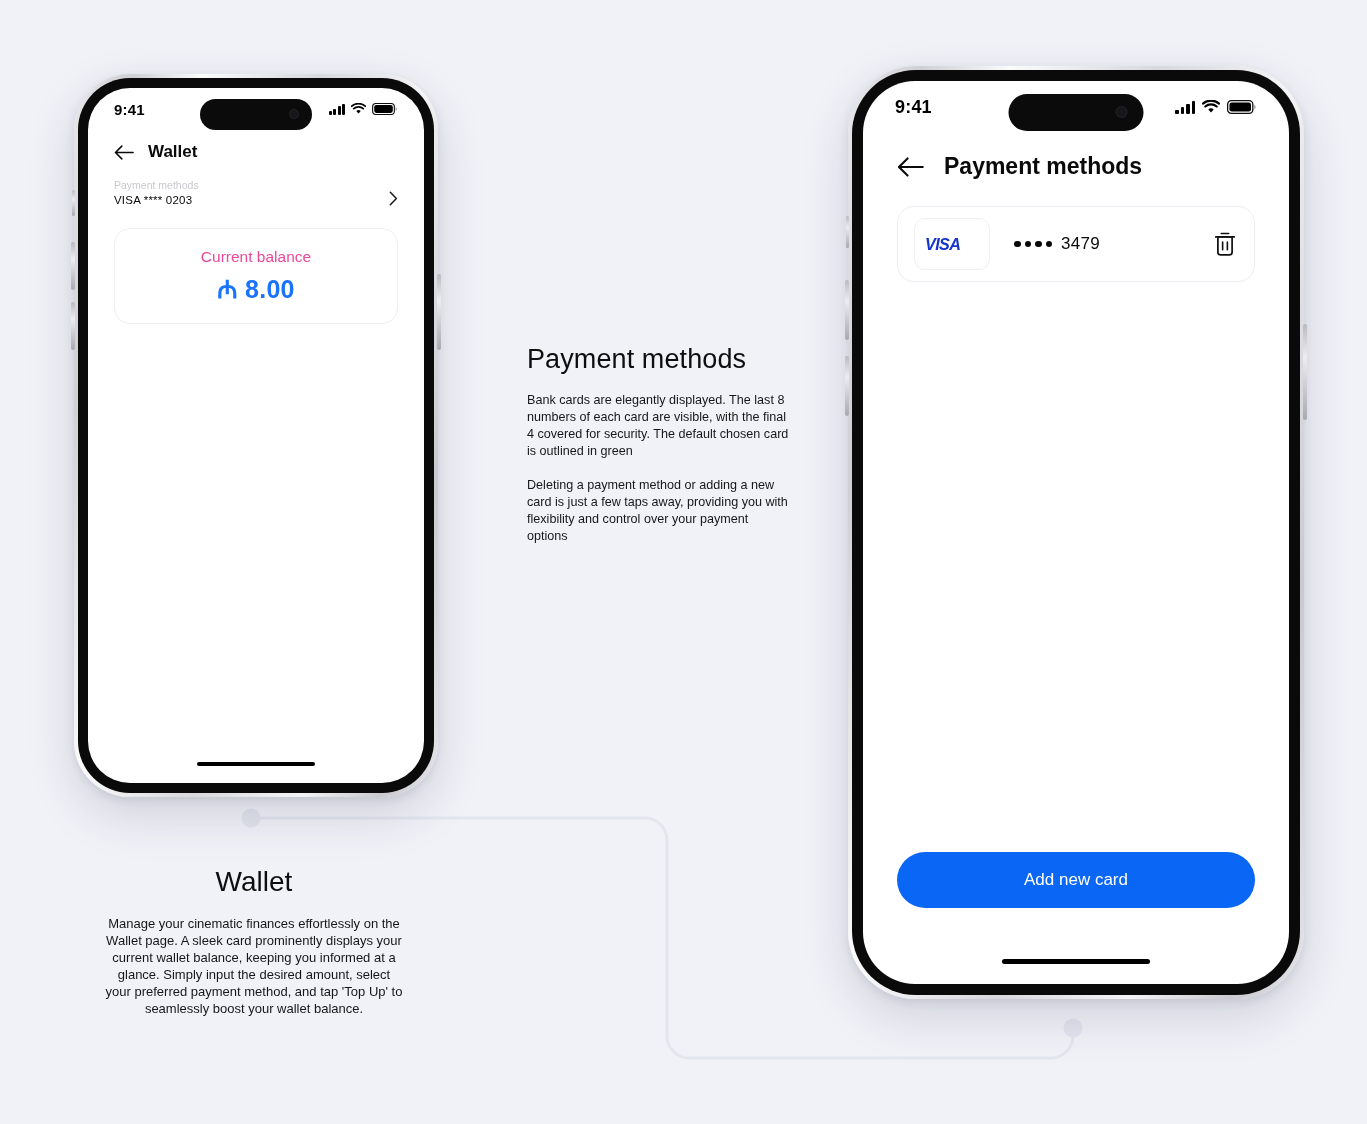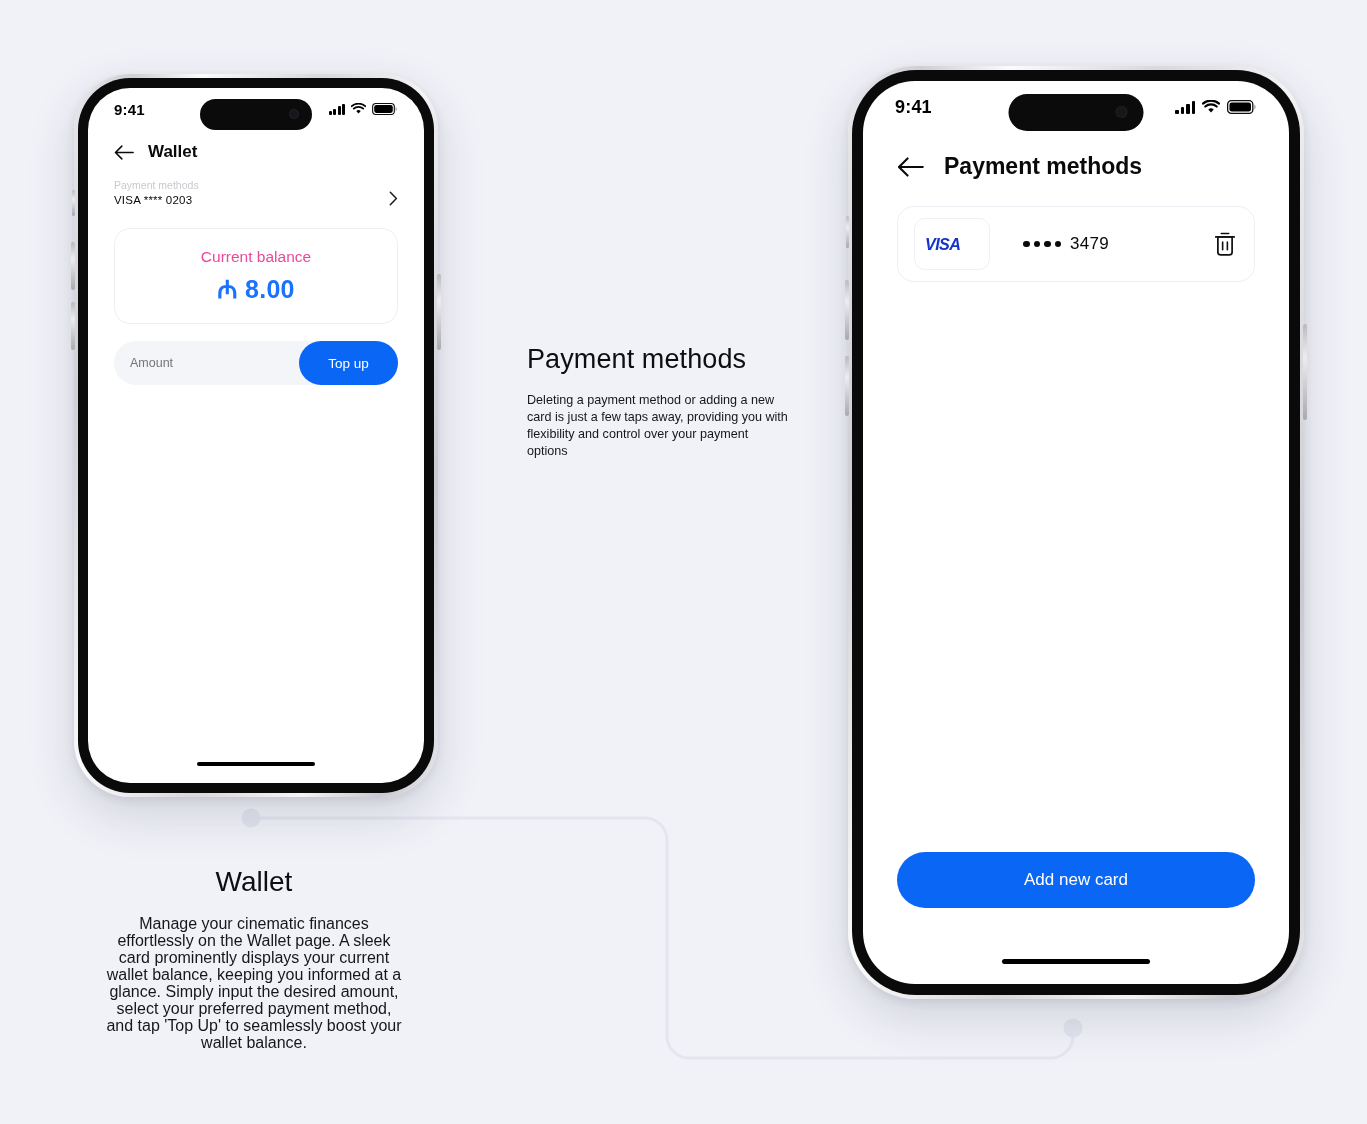--- a/index.html
+++ b/index.html
@@ -76,21 +76,21 @@
     display:flex; align-items:center; justify-content:center; font-size: 13.5px; font-weight: normal;
     border: none; cursor: pointer; font-family: inherit;
   }
 
   
   #R .nav { display: flex; align-items: center; gap: 20px; }
   #R .nav-title { font-size: 23px; font-weight: bold; color: #0a0a0a; }
   .card-row {
     display: flex; align-items: center;
     height: 76px; border-radius: 17px; background: #fff;
-    border: 1px solid #eceef4; padding: 0 16px; gap: 33px;
+    border: 1px solid #eceef4; padding: 0 16px; gap: 24px;
   }
   .card-row.selected { border: 1.6px solid #34c878; }
   .brand-box {
     width: 76px; height: 52px; border-radius: 11px; background: #fff;
     border: 1px solid #eff0f5; display: flex; align-items: center; justify-content: center; flex: 0 0 auto;
   }
   .card-num { display: flex; align-items: center; gap: 9px; font-size: 17px; color: #0a0a0a; letter-spacing:.3px; }
   .dots { display: flex; gap: 4px; }
   .dots i { width: 6.5px; height: 6.5px; border-radius: 50%; background: #0a0a0a; display:block; }
   .trash { margin-left: auto; width: 26px; height: 28px; flex: 0 0 auto; cursor: pointer; }
@@ -102,21 +102,21 @@
 
   
   .copy { position: absolute; }
   #copy-pm { left: 527px; top: 344px; width: 265px; }
   #copy-pm h2 { font-size: 27px; font-weight: normal; color: #0e0e10; letter-spacing: .1px; }
   #copy-pm p { font-size: 12.6px; line-height: 17px; color: #17171a; margin-top: 17px; }
   #copy-pm p + p { margin-top: 17px; }
 
   #copy-wallet { left: 104px; top: 866px; width: 300px; text-align: center; }
   #copy-wallet h2 { font-size: 28px; font-weight: normal; color: #0e0e10; }
-  #copy-wallet p { font-size: 16px; line-height: 17px; color: #17171a; margin-top: 17px; }
+  #copy-wallet p { font-size: 13px; line-height: 17px; color: #17171a; margin-top: 17px; }
 </style>
 </head>
 <body>
 
 <div class="canvas">
 
   <svg class="connector" viewBox="0 0 1367 1124">
     <path d="M251 818 H 645 a22 22 0 0 1 22 22 V 1036 a22 22 0 0 0 22 22 H 1051 a22 22 0 0 0 22 -22 V 1028" fill="none" stroke="#e4e6ef" stroke-width="3" stroke-linecap="round"></path>
     <circle cx="251" cy="818" r="9.5" fill="#e2e4ee"></circle>
     <circle cx="1073" cy="1028" r="9.5" fill="#e2e4ee"></circle>
@@ -171,24 +171,20 @@
         <svg width="9" height="15" viewBox="0 0 9 15" style="margin-left:auto;margin-bottom:2px;">
           <path d="M1.3 1.3 7.4 7.5l-6.1 6.2" stroke="#1b1b1b" stroke-width="1.5" fill="none" stroke-linecap="round" stroke-linejoin="round"></path>
         </svg>
       </div>
 
       <div class="balance-card" style="margin:20px 26px 0 26px;height:96px;">
         <div class="bal-label">Current balance</div>
         <div class="bal-amount" style="margin-top:5px;">₼ 8.00</div>
       </div>
 
-      <div class="amount-bar" style="margin:17px 26px 0 26px;height:44px;padding-left:16px;">
-        <input class="amount-ph" style="border: none; background: transparent; outline: none; width: 120px; font-family: inherit;" placeholder="Amount">
-        <button class="topup" style="width:99px;height:44px;">Top up</button>
-      </div>
 
       <div class="home-ind" style="bottom:17px;width:118px;height:4.5px;"></div>
     </div>
   </div>
 
   <div class="phone" id="phone-right">
     <div class="btn-side" style="left:-2px;top:150px;width:3px;height:32px;"></div>
     <div class="btn-side" style="left:-3px;top:214px;width:4px;height:60px;"></div>
     <div class="btn-side" style="left:-3px;top:290px;width:4px;height:60px;"></div>
     <div class="btn-side" style="right:-3px;top:258px;width:4px;height:96px;"></div>
@@ -256,20 +252,21 @@
 
       </div>
 
       <button class="addcard">Add new card</button>
       <div class="home-ind" style="bottom:20px;width:148px;height:5.5px;"></div>
     </div>
   </div>
 
   <div class="copy" id="copy-pm">
     <h2>Payment methods</h2>
+    <p>Bank cards are elegantly displayed. The last 8 numbers of each card are visible, with the final 4 covered for security. The default chosen card is outlined in green</p>
     <p>Deleting a payment method or adding a new card is just a few taps away, providing you with flexibility and control over your payment options</p>
   </div>
 
   <div class="copy" id="copy-wallet">
     <h2>Wallet</h2>
     <p>Manage your cinematic finances effortlessly on the Wallet page. A sleek card prominently displays your current wallet balance, keeping you informed at a glance. Simply input the desired amount, select your preferred payment method, and tap 'Top Up' to seamlessly boost your wallet balance.</p>
   </div>
 
 </div>
 

